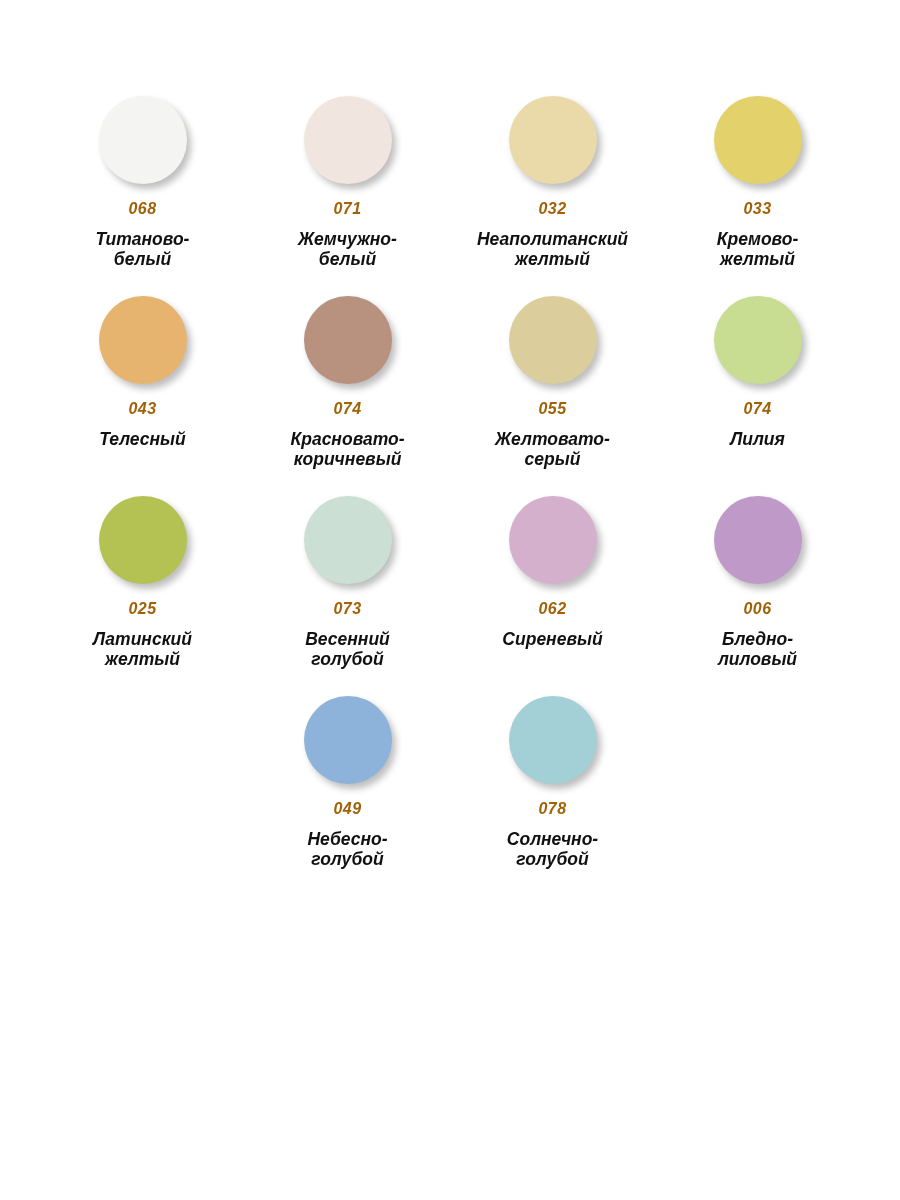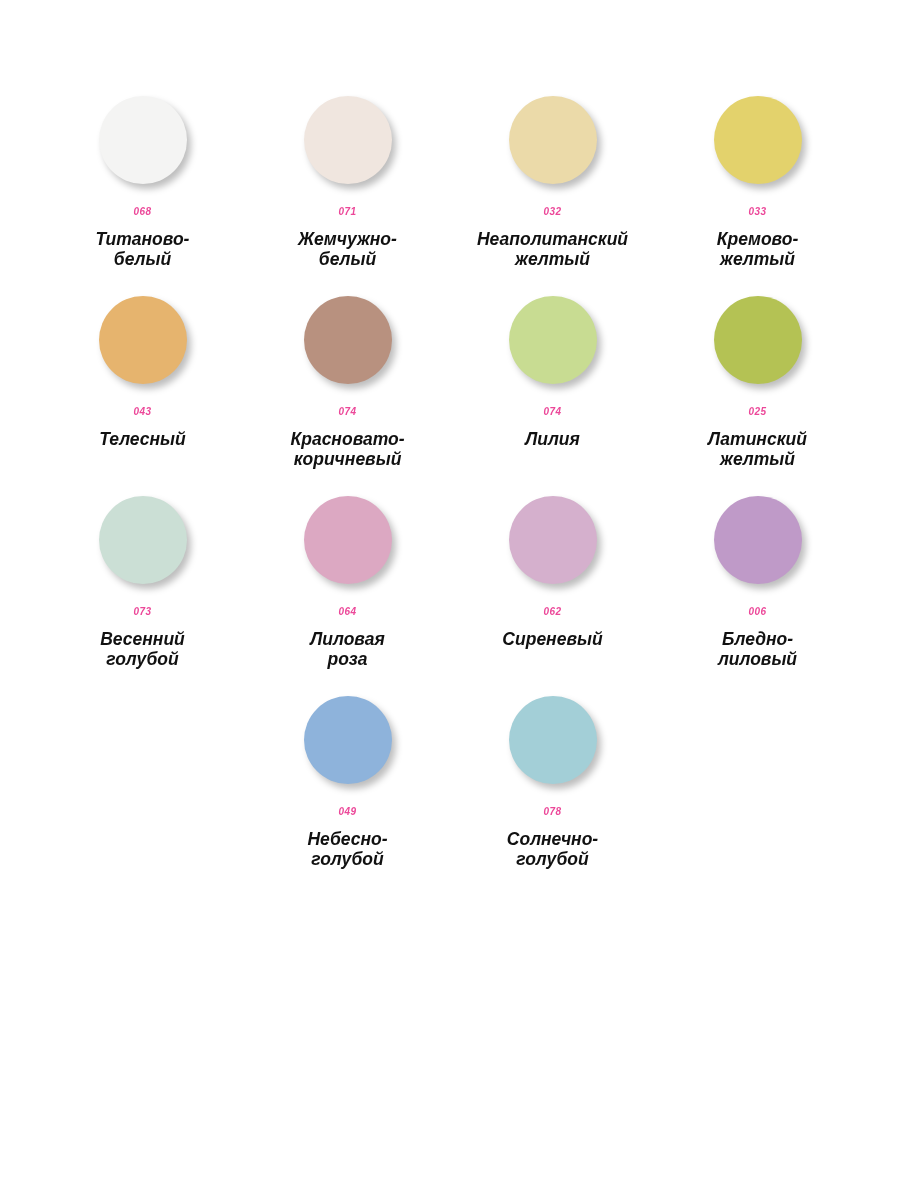--- a/index.html
+++ b/index.html
@@ -40,25 +40,25 @@
   }
 
   .swatch-disc {
     width: 88px;
     height: 88px;
     border-radius: 50%;
     box-shadow: 4px 5px 7px rgba(0, 0, 0, 0.26);
   }
 
   .swatch-code {
-    margin-top: 23px;
-    font-size: 10px;
+    margin-top: 17px;
+    font-size: 16px;
     font-weight: bold;
     font-style: italic;
-    color: #ec4899;
+    color: #a16207;
     letter-spacing: 0.4px;
     line-height: 1;
   }
 
   .swatch-name {
     margin-top: 12px;
     font-size: 17.5px;
     font-weight: bold;
     font-style: italic;
     color: #111111;
@@ -107,41 +107,41 @@
         <div class="swatch-code">043</div>
         <div class="swatch-name">Телесный</div>
       </div>
       <div class="swatch-cell">
         <div class="swatch-disc" style="background: rgb(184, 145, 127);"></div>
         <div class="swatch-code">074</div>
         <div class="swatch-name">Красновато-
 коричневый</div>
       </div>
       <div class="swatch-cell">
+        <div class="swatch-disc" style="background: rgb(220, 206, 156);"></div>
+        <div class="swatch-code">055</div>
+        <div class="swatch-name">Желтовато-
+серый</div>
+      </div>
+      <div class="swatch-cell">
         <div class="swatch-disc" style="background: rgb(200, 220, 146);"></div>
         <div class="swatch-code">074</div>
         <div class="swatch-name">Лилия</div>
       </div>
       <div class="swatch-cell">
         <div class="swatch-disc" style="background: rgb(180, 194, 84);"></div>
         <div class="swatch-code">025</div>
         <div class="swatch-name">Латинский
 желтый</div>
       </div>
       <div class="swatch-cell">
         <div class="swatch-disc" style="background: rgb(203, 223, 213);"></div>
         <div class="swatch-code">073</div>
         <div class="swatch-name">Весенний
 голубой</div>
-      </div>
-      <div class="swatch-cell">
-        <div class="swatch-disc" style="background: rgb(220, 168, 194);"></div>
-        <div class="swatch-code">064</div>
-        <div class="swatch-name">Лиловая
-роза</div>
       </div>
       <div class="swatch-cell">
         <div class="swatch-disc" style="background: rgb(213, 176, 205);"></div>
         <div class="swatch-code">062</div>
         <div class="swatch-name">Сиреневый</div>
       </div>
       <div class="swatch-cell">
         <div class="swatch-disc" style="background: rgb(191, 154, 200);"></div>
         <div class="swatch-code">006</div>
         <div class="swatch-name">Бледно-

